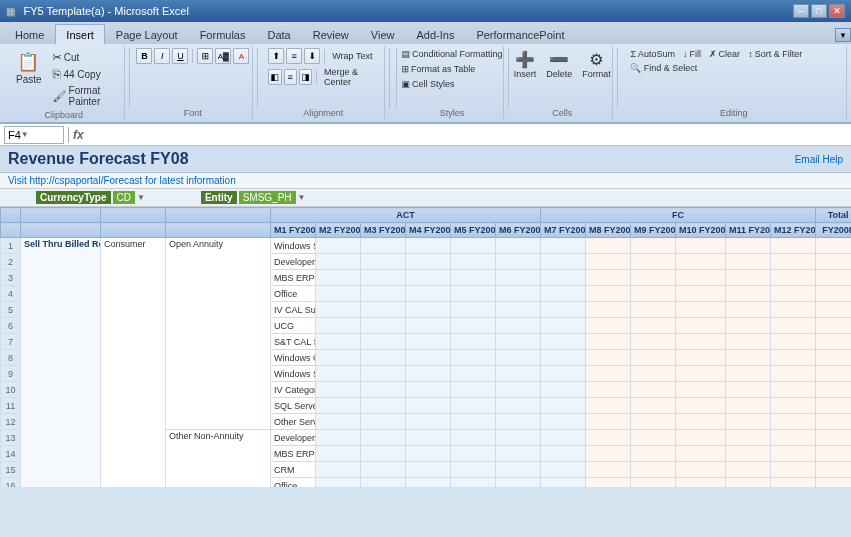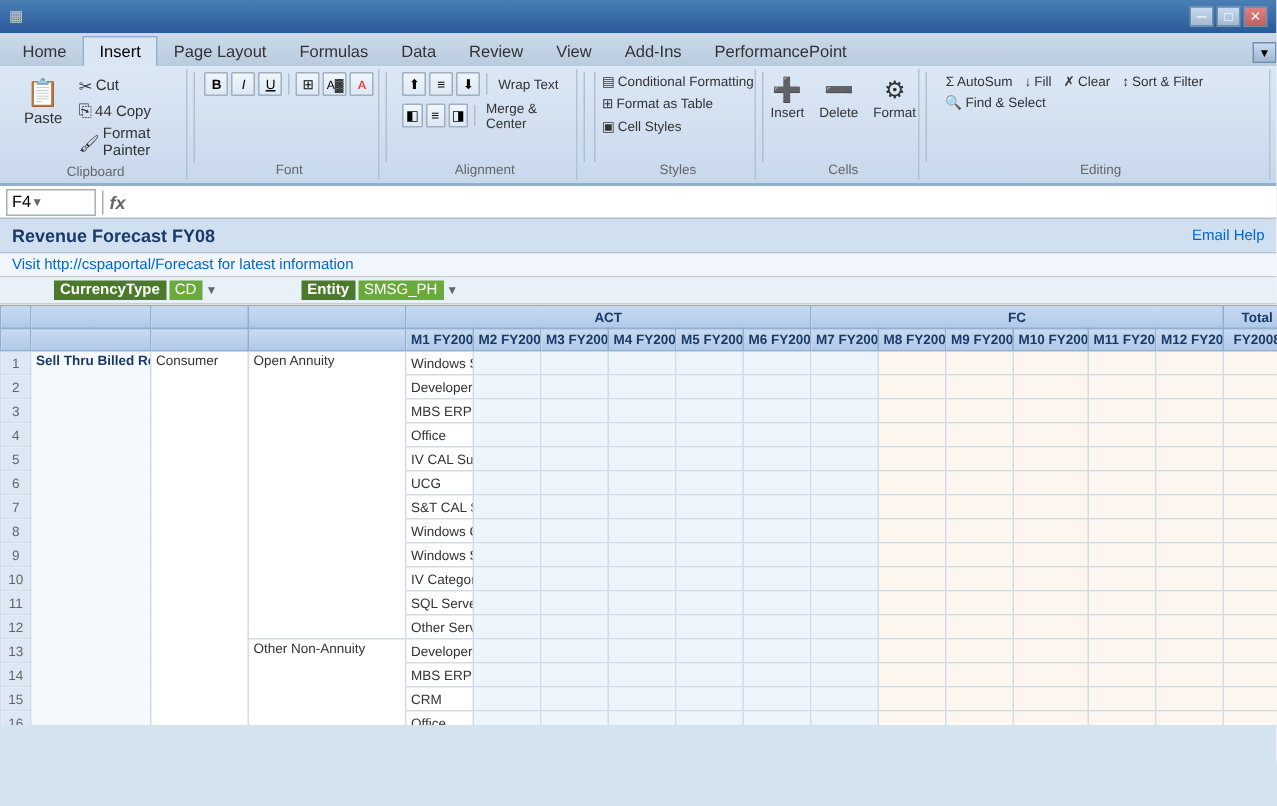--- a/index.html
+++ b/index.html
@@ -171,21 +171,21 @@
     
     .spreadsheet {
       background: white;
       overflow: hidden;
       position: relative;
     }
 
     .sheet-header {
       background: #d4e3f0;
       padding: 4px 8px;
-      font-size: 12px;
+      font-size: 16px;
       font-weight: bold;
       color: #1a3a6a;
       border-bottom: 1px solid #b0c4d8;
     }
 
     .sheet-link {
       font-size: 10px;
       color: #0066cc;
       padding: 2px 8px;
       border-bottom: 1px solid #ccc;
@@ -339,20 +339,21 @@
       cursor: pointer;
     }
 
     .paste-icon { font-size: 18px; }
   </style>
 </head>
 <body>
 
 <div class="title-bar">
   <span style="font-size:10px; color:#ccc; margin-right:8px;">▦</span>
+  <span style="font-size:11px; color:white;">FY5 Template(a) - Microsoft Excel</span>
   <div class="window-controls">
     <div class="win-btn">─</div>
     <div class="win-btn">□</div>
     <div class="win-btn" style="background:linear-gradient(to bottom,#e08080,#c06060); color:white;">✕</div>
   </div>
 </div>
 
 <div class="ribbon-tabs">
   <div class="ribbon-tab">Home</div>
   <div class="ribbon-tab active" style="background:#dae6f3; border:1px solid #90b0d0; border-bottom:none;">Insert</div>

